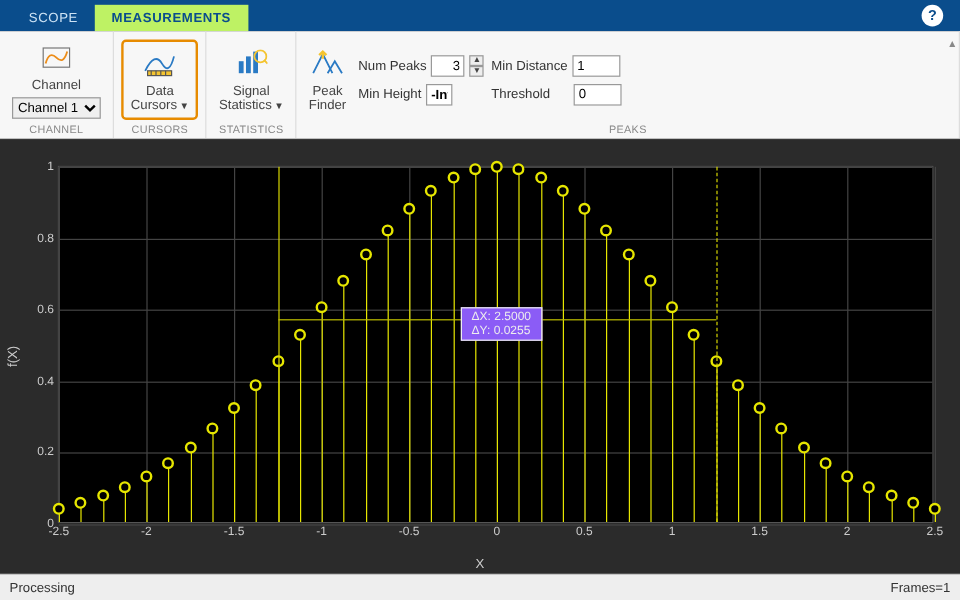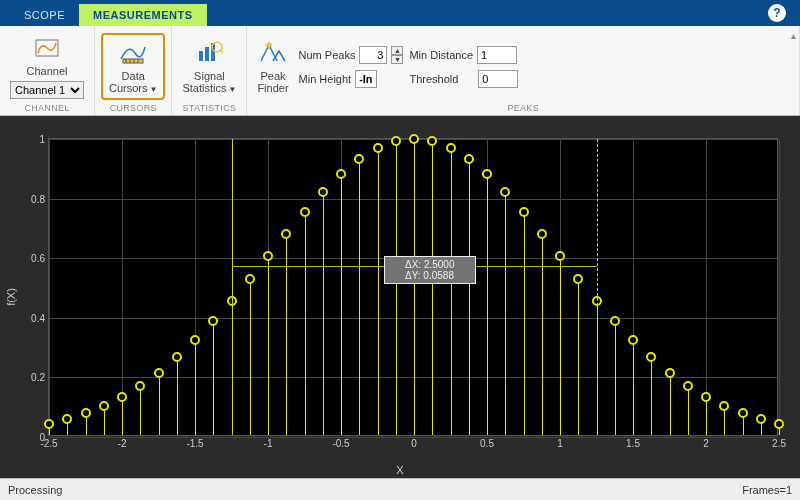--- a/index.html
+++ b/index.html
@@ -47,21 +47,21 @@
 
   .ytick { position: absolute; right: 100%; margin-right: 4px; color: #ccc; font-size: 10px; transform: translateY(-50%); white-space: nowrap; }
   .xtick { position: absolute; top: 100%; margin-top: 3px; color: #ccc; font-size: 10px; transform: translateX(-50%); white-space: nowrap; }
 
   .stem { position: absolute; width: 1px; background: #e6e600; bottom: 0; }
   .marker { position: absolute; width: 10px; height: 10px; border: 2px solid #e6e600; border-radius: 50%; background: #000; transform: translate(-50%, -50%); }
 
   .cursor-line { position: absolute; top: 0; height: 100%; width: 1px; background: #d6d600; }
   .cursor-dashed { border-right: 1px dashed #d6d600; width: 0; }
   .cursor-hline { position: absolute; height: 1px; background: #bdbd00; }
-  .cursor-box { position: absolute; border: 1px solid #eee; background: #737373; color: #eee; font-size: 10px; padding: 2px 20px; white-space: nowrap; }
+  .cursor-box { position: absolute; border: 1px solid #eee; background: #8b5cf6; color: #eee; font-size: 10px; padding: 2px 8px; white-space: nowrap; }
 
   
   .statusbar { display: flex; justify-content: space-between; align-items: center; height: 22px; background: #eee; border-top: 1px solid #bbb; padding: 0 8px; font-size: 11px; color: #333; }
 
   .ch-row { display: flex; flex-direction: column; gap: 2px; }
   select { height: 18px; border: 1px solid #999; font-size: 11px; }
 </style>
 </head>
 <body>
 
@@ -293,20 +293,20 @@
       <div class="marker" style="left: 675.25px; top: 266.71px;"></div>
       <div class="stem" style="left: 693.5px; height: 23.84px;"></div>
       <div class="marker" style="left: 693.5px; top: 274.16px;"></div>
       <div class="stem" style="left: 711.75px; height: 17.88px;"></div>
       <div class="marker" style="left: 711.75px; top: 280.12px;"></div>
       <div class="stem" style="left: 730px; height: 13.112px;"></div>
       <div class="marker" style="left: 730px; top: 284.888px;"></div>
       <div class="cursor-line" style="left: 182.5px;"></div>
       <div class="cursor-line cursor-dashed" style="left: 547.5px; background: none; position: absolute; top: 0px; height: 100%;"></div>
       <div class="cursor-hline" style="top: 126.65px; left: 182.5px; width: 365px;"></div>
-      <div class="cursor-box" style="left: 335px; top: 116.65px;"><span>ΔX: 2.5000</span><br><span>ΔY: 0.0588</span></div>
+      <div class="cursor-box" style="left: 335px; top: 116.65px;"><span>ΔX: 2.5000</span><br><span>ΔY: 0.0255</span></div>
     </div>
 </div>
 
 <div class="statusbar">
   <span>Processing</span>
   <span>Frames=1</span>
 </div>
 
 </body></html>

